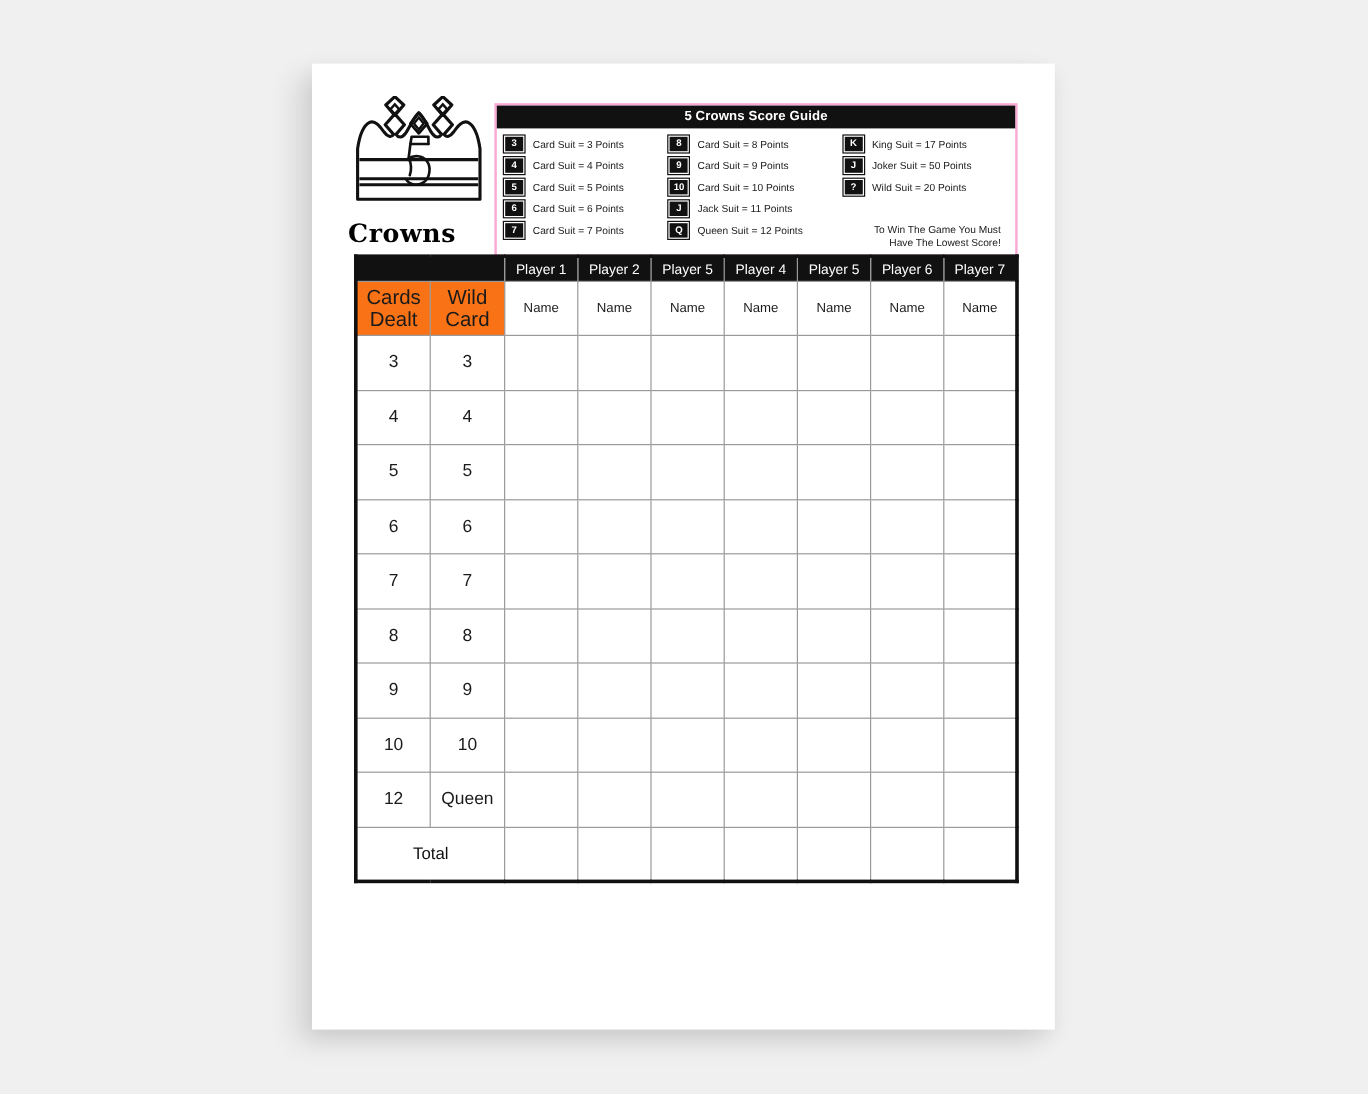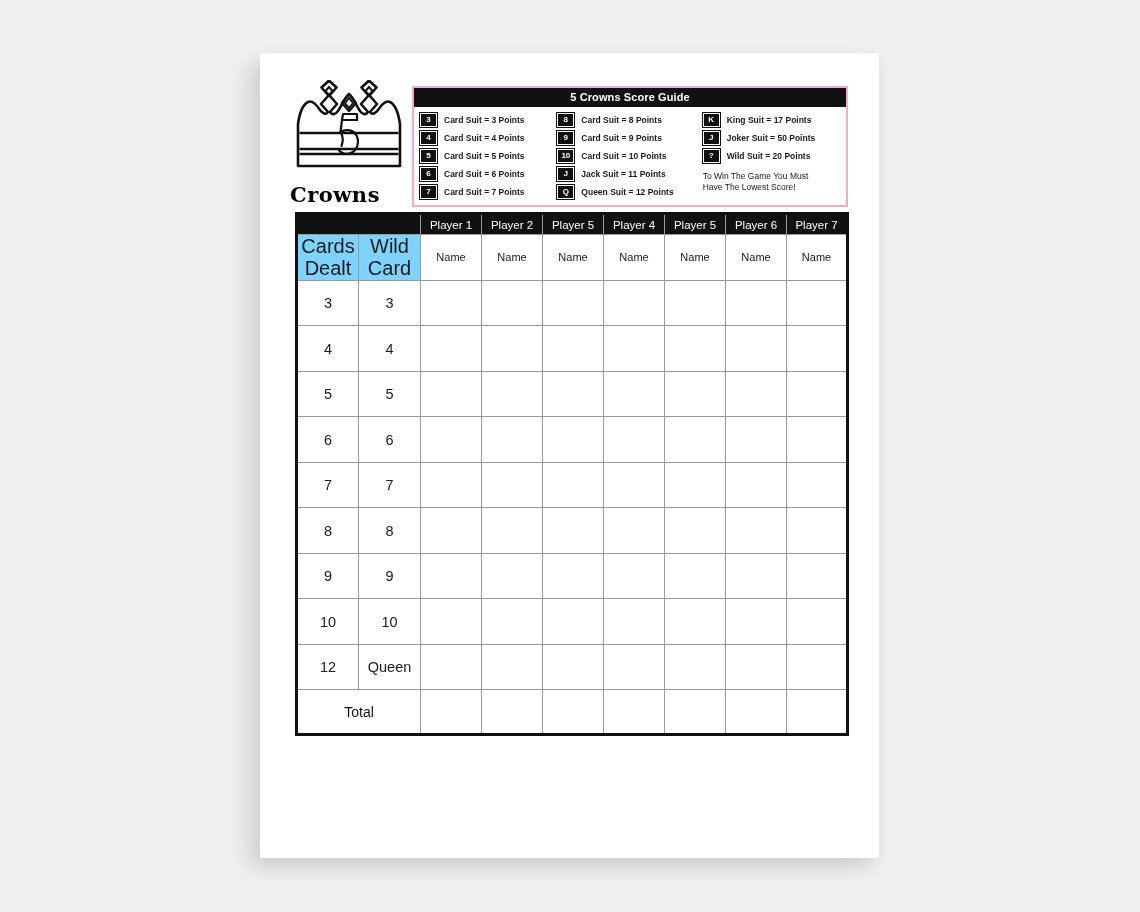--- a/index.html
+++ b/index.html
@@ -107,25 +107,24 @@
     border: 1px solid #ffffff;
     box-shadow: 0 0 0 1px #111111;
     box-sizing: content-box;
     margin-right: 7px;
     line-height: 1;
   }
   .guide-text {
     font-size: 8.5px;
     color: #1a1a1a;
     white-space: nowrap;
-    font-weight: bold;
   }
   #guide-note {
-    margin-top: 6px;
-    text-align: left;
+    margin-top: 21px;
+    text-align: right;
     font-size: 8.5px;
     color: #1a1a1a;
     line-height: 1.25;
     padding-right: 6px;
   }
 
   
   #score-table-wrap {
     position: absolute;
     left: 35px;
@@ -153,24 +152,24 @@
     color: #ffffff;
     font-size: 11.5px;
     font-weight: bold;
     height: 19px;
     border-color: #111111;
   }
   thead tr.players-row th.corner-blank {
     border-color: #111111;
   }
   th.rowhead {
-    font-size: 20px;
+    font-size: 17px;
     color: #1a1a1a;
     line-height: 1.12;
-    background: #7dd3fc;
+    background: #f97316;
   }
   tr.name-row td {
     height: 44px;
     vertical-align: top;
     font-size: 11px;
     color: #1a1a1a;
     padding-top: 3px;
   }
   tbody tr.deal-row td {
     height: 44.5px;

